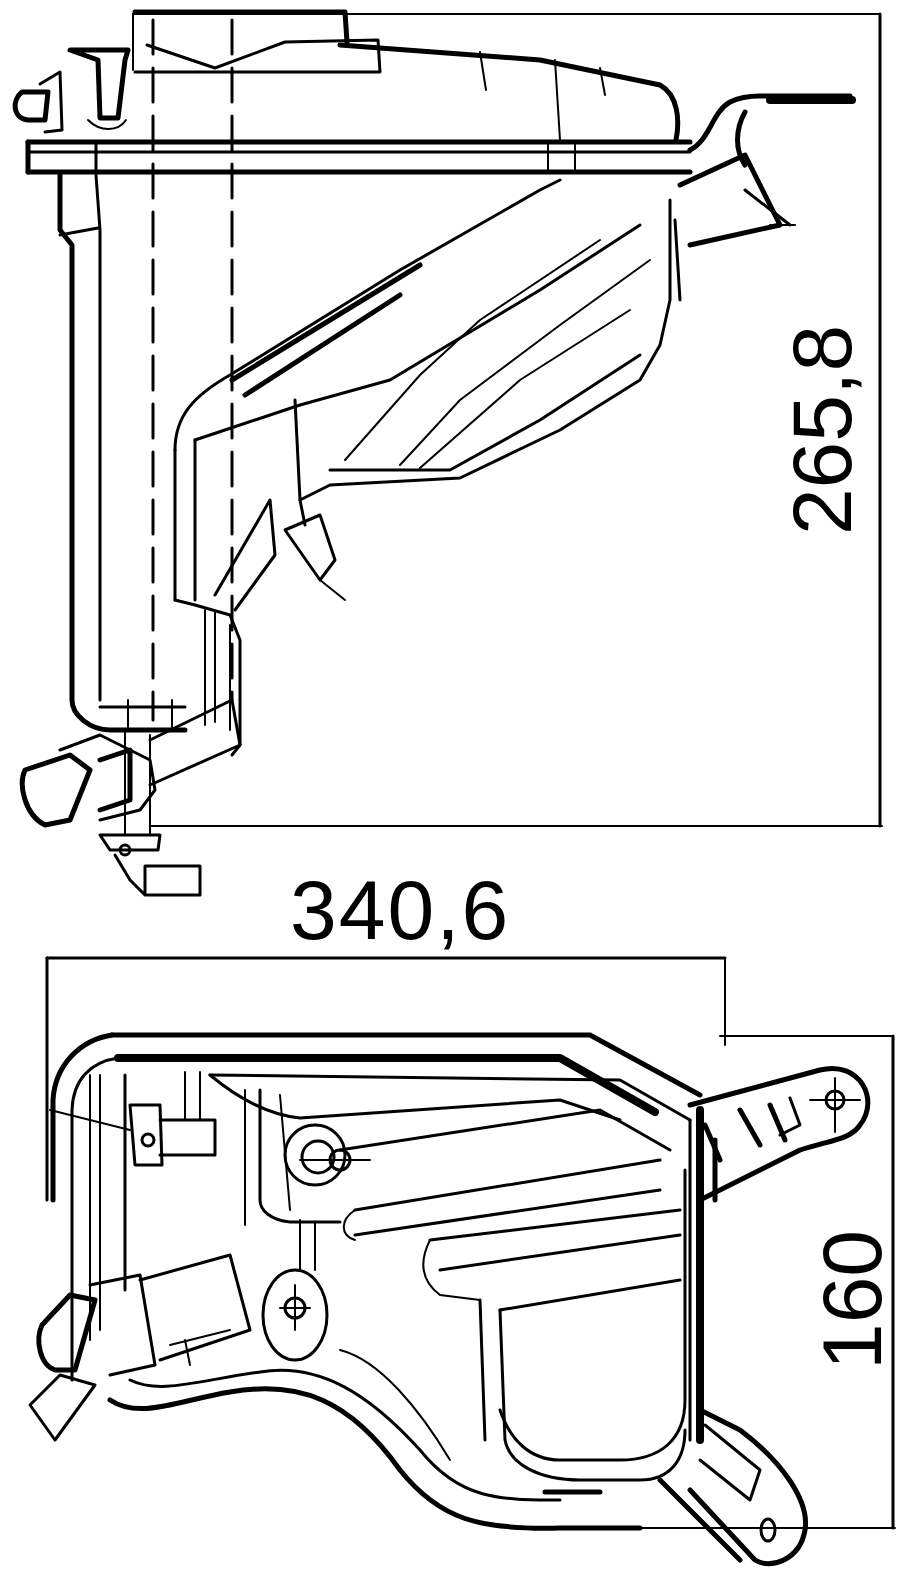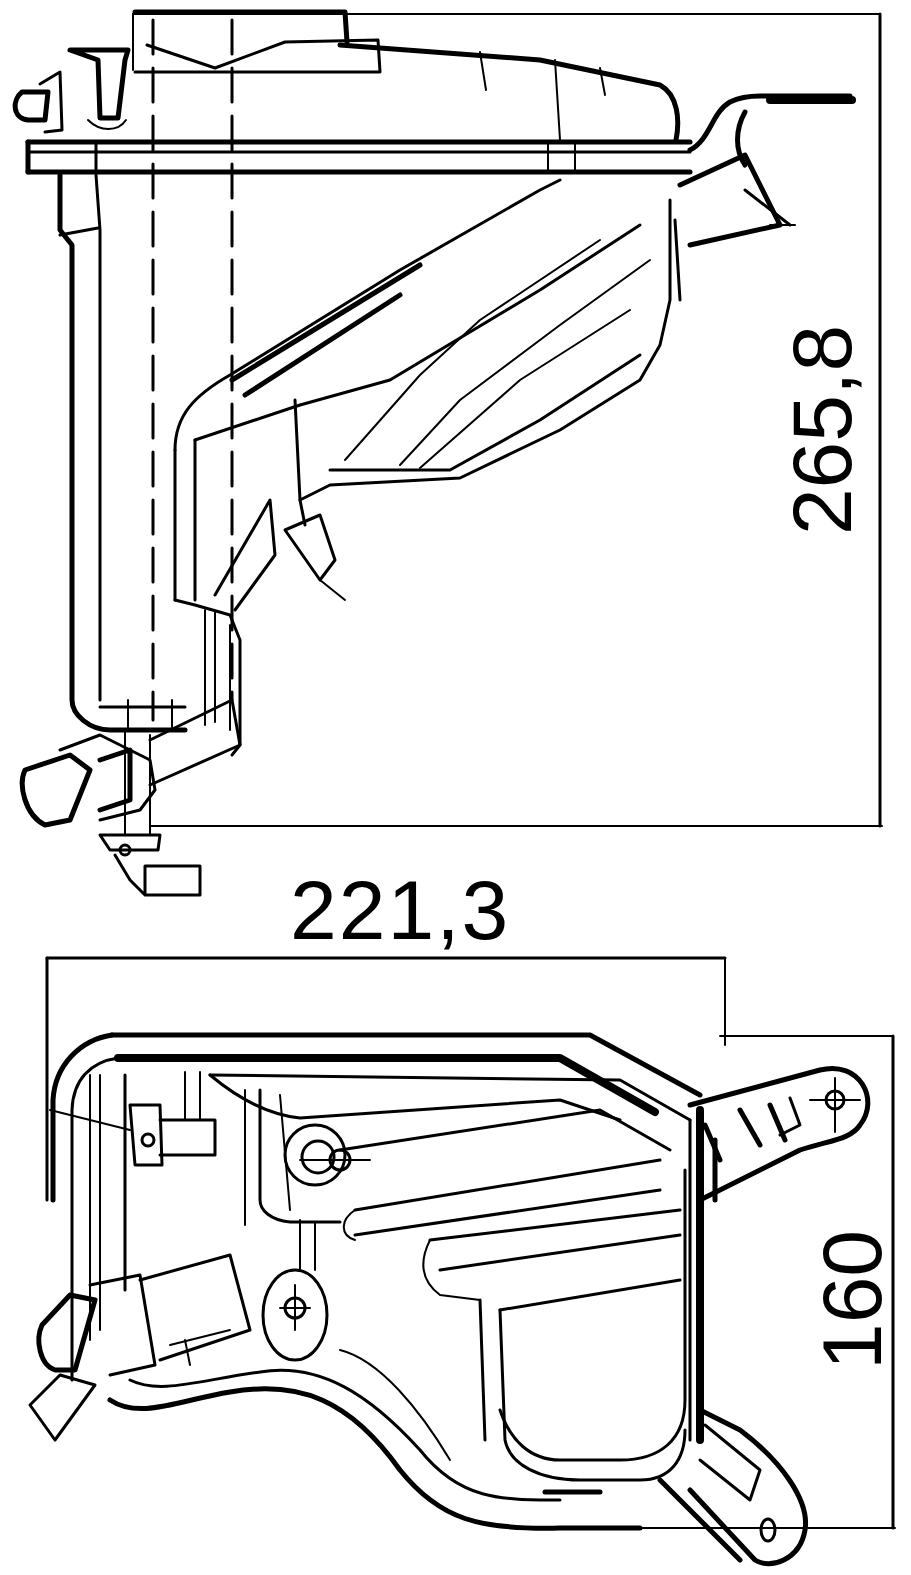--- a/index.html
+++ b/index.html
@@ -206,15 +206,15 @@
 
     <g>
       <path class="ln thick" d="M700 1410 L740 1430 C780 1460 810 1500 805 1530 C800 1560 770 1570 755 1560 L690 1490"></path>
       <path class="ln med" d="M705 1425 L760 1470 L750 1500 L700 1460"></path>
       <ellipse class="ln med" cx="768" cy="1530" rx="7" ry="11"></ellipse>
       <path class="ln thick" d="M660 1480 L740 1560"></path>
     </g>
   </g>
 </svg>
 
-<div id="dim-width" class="dim-label">221,3</div>
+<div id="dim-width" class="dim-label">340,6</div>
 <div id="dim-height" class="dim-label">265,8</div>
 <div id="dim-depth" class="dim-label">160</div>
 
 </body></html>

